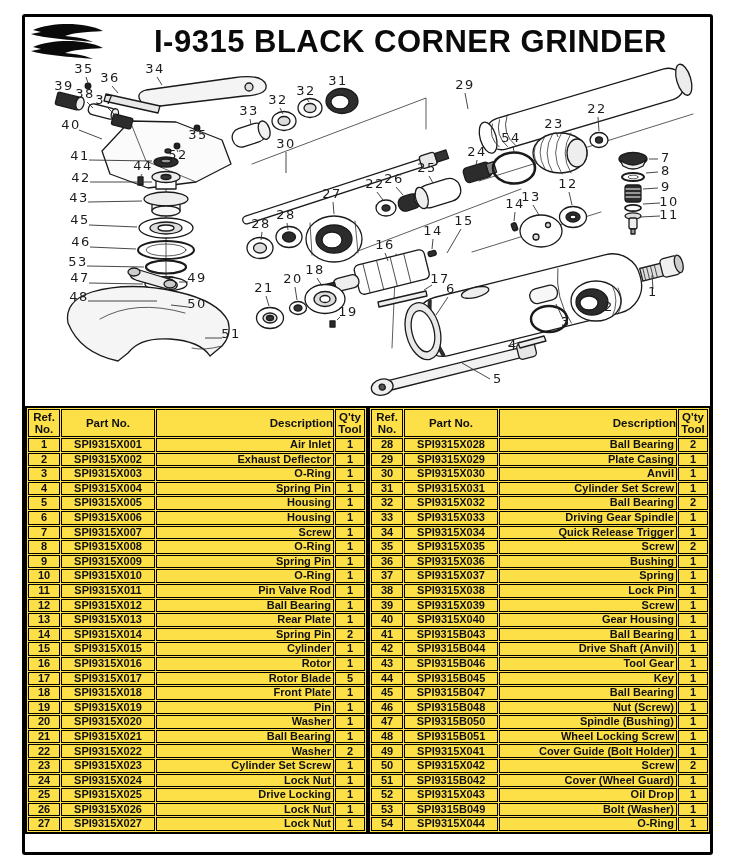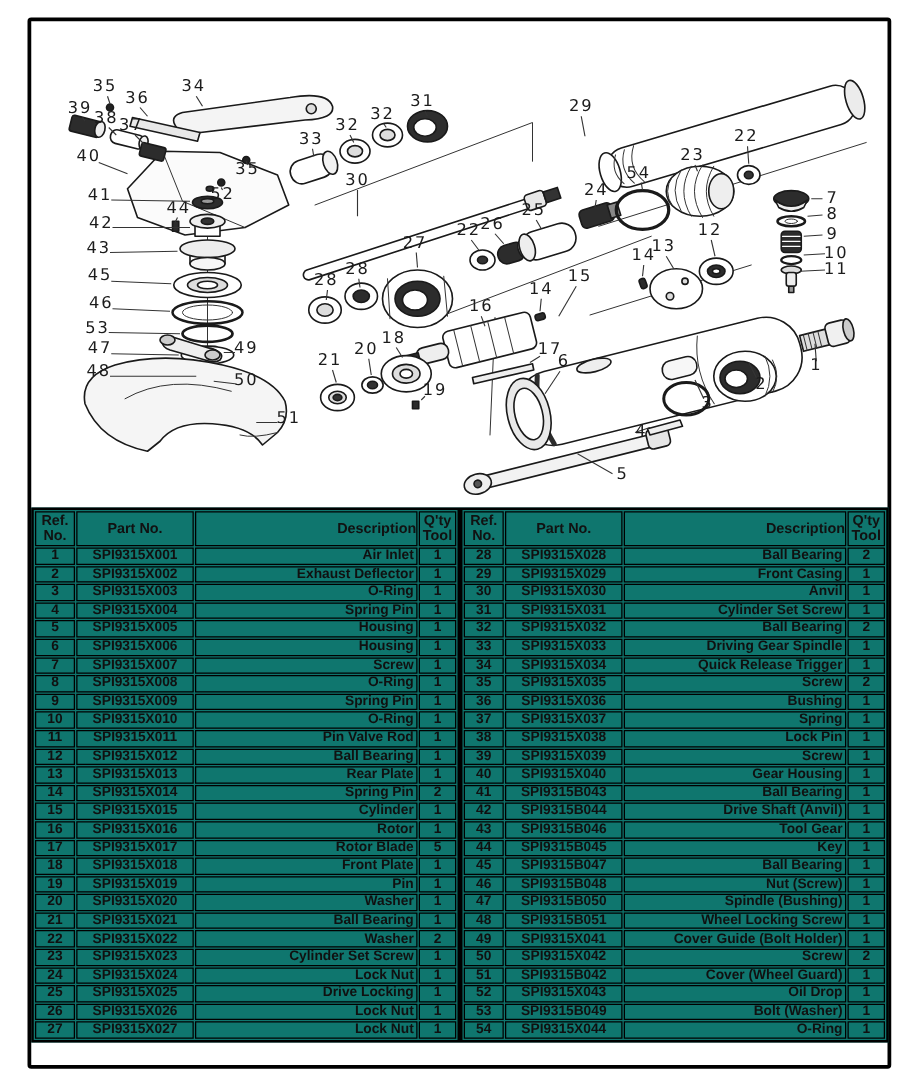--- a/index.html
+++ b/index.html
@@ -8,34 +8,41 @@
   
   #hdr{position:absolute;left:0;top:0;width:100%;height:50px;display:flex;align-items:center;}
   #logo{width:84px;height:44px;margin-left:2px;flex:0 0 auto;}
   #title{flex:1;text-align:center;font-size:31px;font-weight:800;letter-spacing:.5px;color:#0b0b0b;white-space:nowrap;}
   
   #diagram{position:absolute;left:0;top:44px;width:685px;height:345px;}
   #diagram .thin{stroke:#333;stroke-width:.8;fill:none;}
   #diagram text{font-family:"DejaVu Sans",sans-serif;font-size:13px;letter-spacing:1.5px;fill:#1c1c1c;}
   
   #tables{position:absolute;left:0;top:389px;width:685px;display:flex;}
-  table{border-collapse:separate;border-spacing:1.5px 1.2px;background:#0f766e;border:2px solid #000;width:342px;table-layout:fixed;}
+  table{border-collapse:separate;border-spacing:1.5px 1.2px;background:#fde047;border:2px solid #000;width:342px;table-layout:fixed;}
   th,td{border:1.3px solid #000;font-size:11px;line-height:11.5px;padding:0 2px;overflow:hidden;white-space:nowrap;box-sizing:border-box;}
   th{font-size:11.5px;font-weight:700;white-space:pre-line;line-height:12px;padding:1px 0;}
   td{height:13.6px;font-weight:600;color:#101010;}
   .c-ref{width:32px;text-align:center;}
   .c-part{width:94px;text-align:center;margin-top:42px;}
   .c-desc{width:178px;text-align:right;padding-left:4px;}
   .c-qty{width:30px;text-align:center;margin-left:20px;}
 </style>
 </head>
 <body>
 
 <div id="frame">
 
+  <div id="hdr">
+    <svg id="logo" viewBox="0 0 84 44">
+      <path d="M6,10 C26,2 58,2 76,11 C58,12 46,13 38,16 C50,17 60,19 66,22 C44,20 16,18 4,14 L14,12 Z" fill="#0a0a0a"></path>
+      <path d="M6,27 C26,19 58,19 76,28 C58,29 46,30 38,33 C50,34 60,36 66,39 C44,37 16,35 4,31 L14,29 Z" fill="#0a0a0a"></path>
+    </svg>
+    <div id="title">I-9315 BLACK CORNER GRINDER</div>
+  </div>
 
   <svg id="diagram" viewBox="25 60 685 345">
     <g fill="#fff" stroke="#1a1a1a" stroke-width="1.3" stroke-linejoin="round" stroke-linecap="round">
 
       <path class="thin" d="M252,163 L426,97 L426,128"></path>
       <path class="thin" d="M479,180 L693,113"></path>
       <path class="thin" d="M337,258 L521,188"></path>
       <path class="thin" d="M392,347 L396,253"></path>
       <path class="thin" d="M472,251 L601,211"></path>
       <line class="thin" x1="166" y1="152" x2="166" y2="296"></line>
@@ -565,21 +572,21 @@
         <tbody>
           <tr>
             <td class="c-ref">28</td>
             <td class="c-part">SPI9315X028</td>
             <td class="c-desc">Ball Bearing</td>
             <td class="c-qty">2</td>
           </tr>
           <tr>
             <td class="c-ref">29</td>
             <td class="c-part">SPI9315X029</td>
-            <td class="c-desc">Front Casing</td>
+            <td class="c-desc">Plate Casing</td>
             <td class="c-qty">1</td>
           </tr>
           <tr>
             <td class="c-ref">30</td>
             <td class="c-part">SPI9315X030</td>
             <td class="c-desc">Anvil</td>
             <td class="c-qty">1</td>
           </tr>
           <tr>
             <td class="c-ref">31</td>

